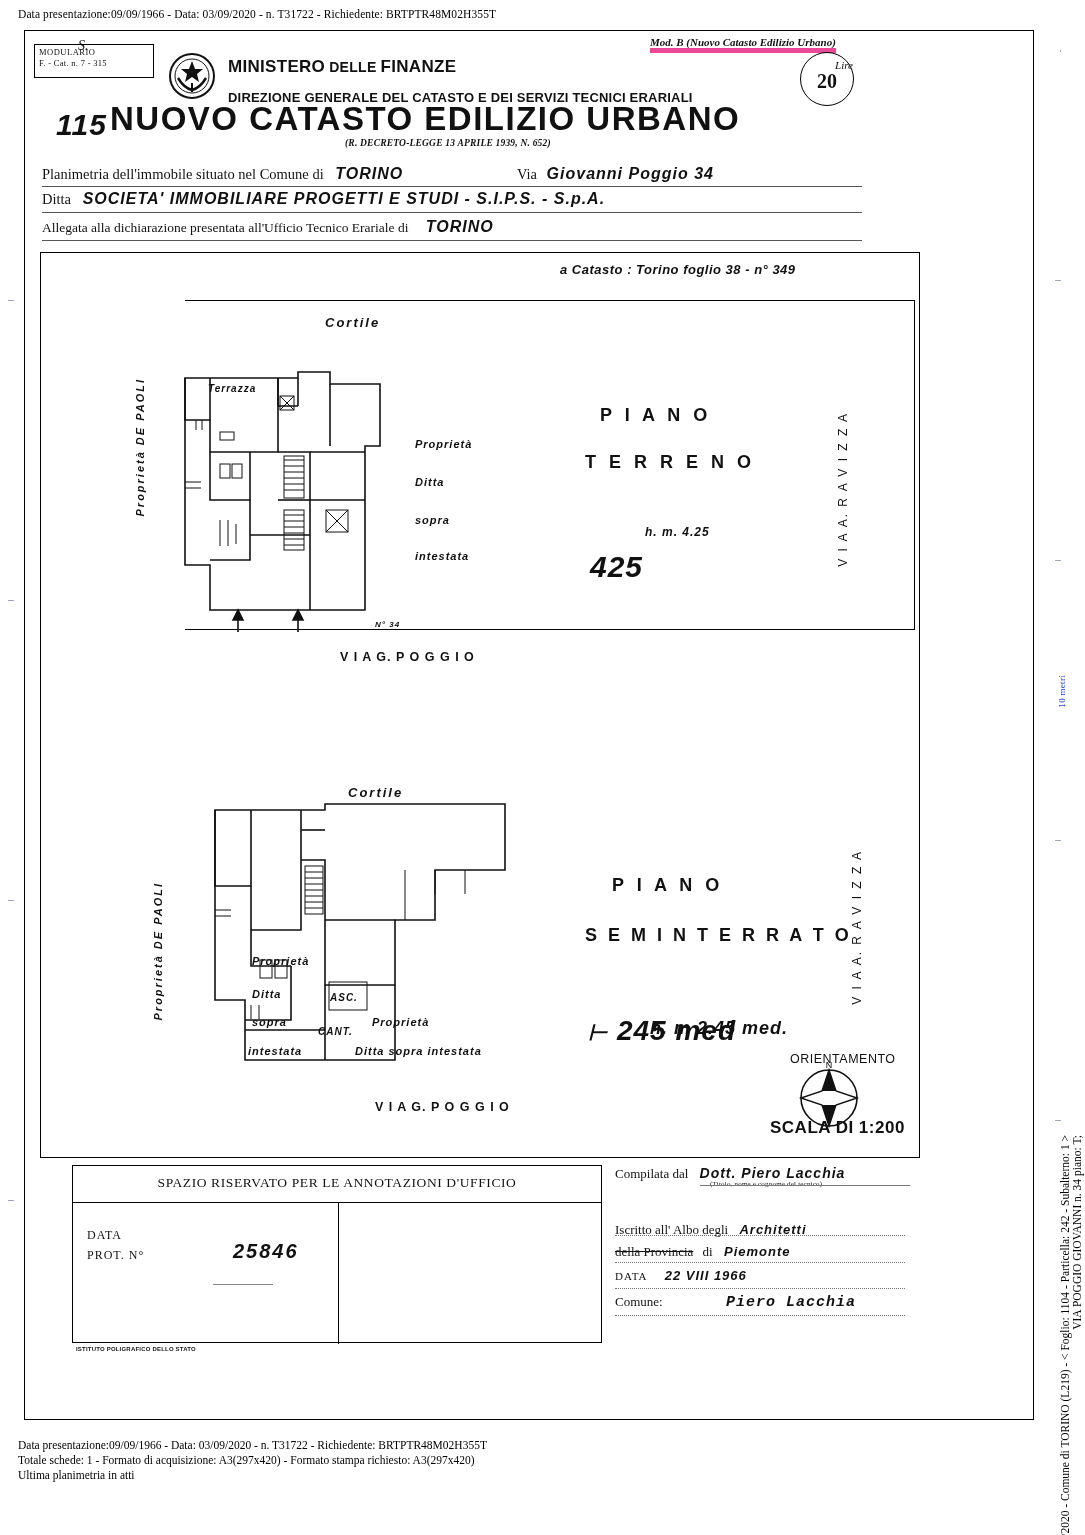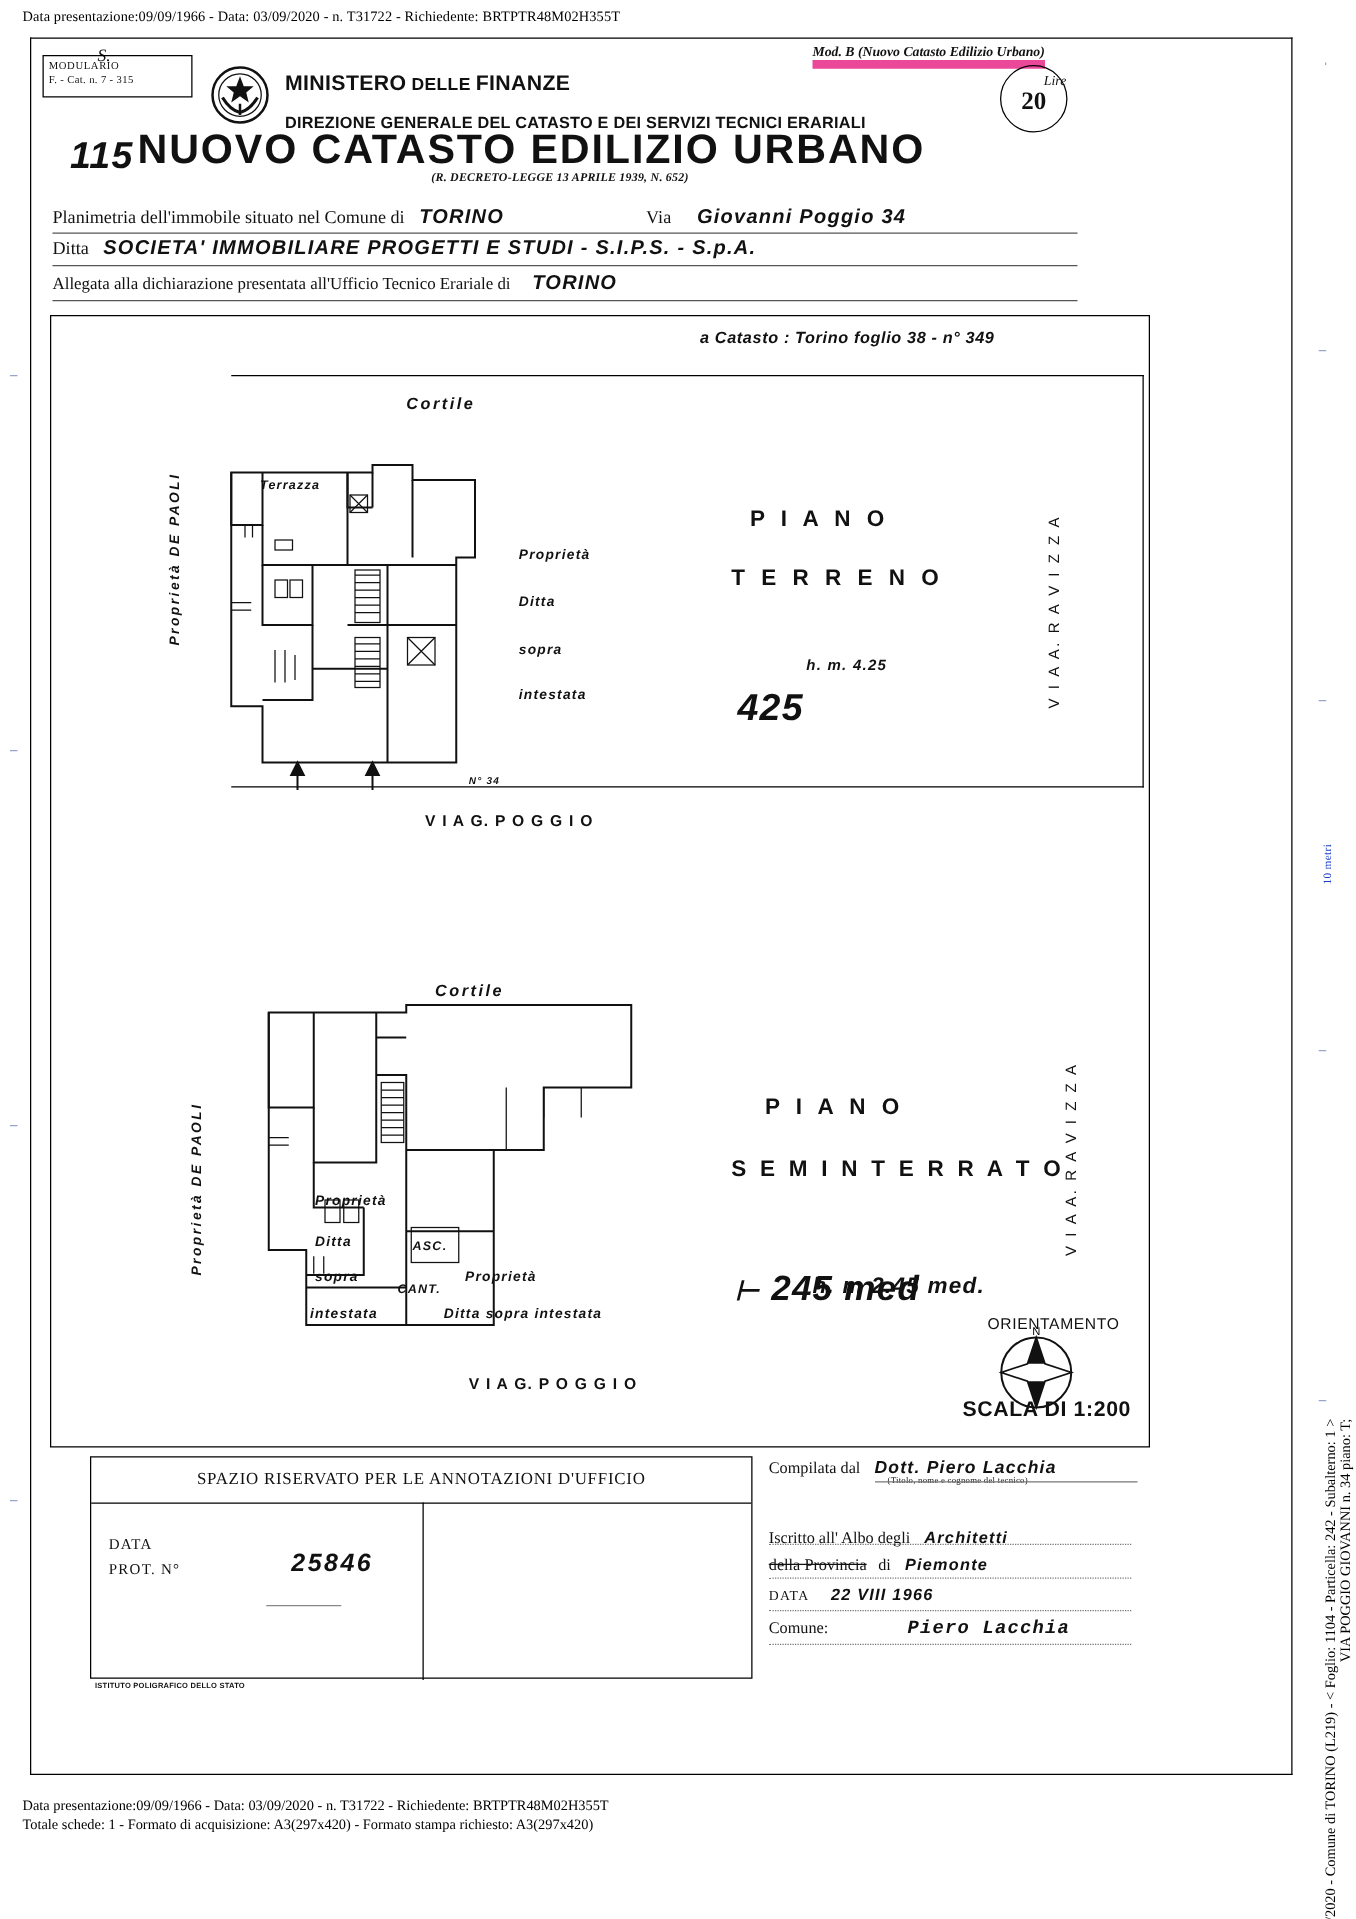--- a/index.html
+++ b/index.html
@@ -46,21 +46,21 @@
   }
   .scan-top-line { position:absolute; left:24px; top:30px; width:1010px; height:0; border-top:1.5px solid #000;}
   .scan-bot-line { position:absolute; left:24px; top:1419px; width:1010px; height:0; border-top:1.5px solid #000;}
 
   
   .modb {
     position:absolute; left:650px; top:36px;
     font-family:"Liberation Serif", serif;
     font-size:11px; font-weight:bold; font-style:italic;
   }
-  .modb u { text-decoration:none; border-bottom:7px solid #ec4899; }
+  .modb u { text-decoration:none; border-bottom:5px solid #ec4899; }
 
   .modulario {
     position:absolute; left:34px; top:44px; width:120px; height:34px;
     border:1px solid #000; font-size:8.5px; line-height:11px;
     padding:2px 4px; font-family:"Liberation Serif", serif;
   }
   .modulario .m1 { letter-spacing:0.5px; }
   .modulario .m2 { letter-spacing:0.3px; }
   .mod-s { position:absolute; left:78px; top:38px; font-size:14px; font-style:italic;}
 
@@ -199,21 +199,21 @@
   </div>
 
   <div class="bignum hand">115</div>
   <div class="title-main">NUOVO CATASTO EDILIZIO URBANO</div>
   <div class="title-sub">(R. DECRETO-LEGGE 13 APRILE 1939, N. 652)</div>
 
   <div class="line-row" style="left:42px; top:165px; width:880px;">
     <span>Planimetria dell'immobile situato nel Comune di</span>
     <span class="hand" style="font-size:16px; margin-left:8px;">TORINO</span>
     <span style="margin-left:110px;">Via</span>
-    <span class="hand" style="font-size:16px; margin-left:17px;font-style:italic;">Giovanni Poggio 34</span>
+    <span class="hand" style="font-size:16px; margin-left:6px;font-style:italic;">Giovanni Poggio 34</span>
   </div>
   <div style="position:absolute; left:42px; top:186px; width:820px; border-bottom:1px solid #555;"></div>
 
   <div class="line-row" style="left:42px; top:190px; width:880px;">
     <span>Ditta</span>
     <span class="hand" style="font-size:16px; margin-left:8px;">SOCIETA' IMMOBILIARE PROGETTI E STUDI - S.I.P.S. - S.p.A.</span>
   </div>
   <div style="position:absolute; left:42px; top:212px; width:820px; border-bottom:1px solid #555;"></div>
 
   <div class="line-row" style="left:42px; top:218px; width:880px; font-size:13.5px;">
@@ -397,15 +397,16 @@
   <div class="tick" style="right:24px; top:1120px; width:6px; height:1px;"></div>
 
   <div class="tick" style="left:8px; top:300px; width:6px; height:1px;"></div>
   <div class="tick" style="left:8px; top:600px; width:6px; height:1px;"></div>
   <div class="tick" style="left:8px; top:900px; width:6px; height:1px;"></div>
   <div class="tick" style="left:8px; top:1200px; width:6px; height:1px;"></div>
 
   <div class="meta-bottom">
     <div>Data presentazione:09/09/1966 - Data: 03/09/2020 - n. T31722 - Richiedente: BRTPTR48M02H355T</div>
     <div>Totale schede: 1 - Formato di acquisizione: A3(297x420)  - Formato stampa richiesto: A3(297x420)</div>
+    <div>Ultima planimetria in atti</div>
   </div>
 
 </div>
 
 </body></html>

